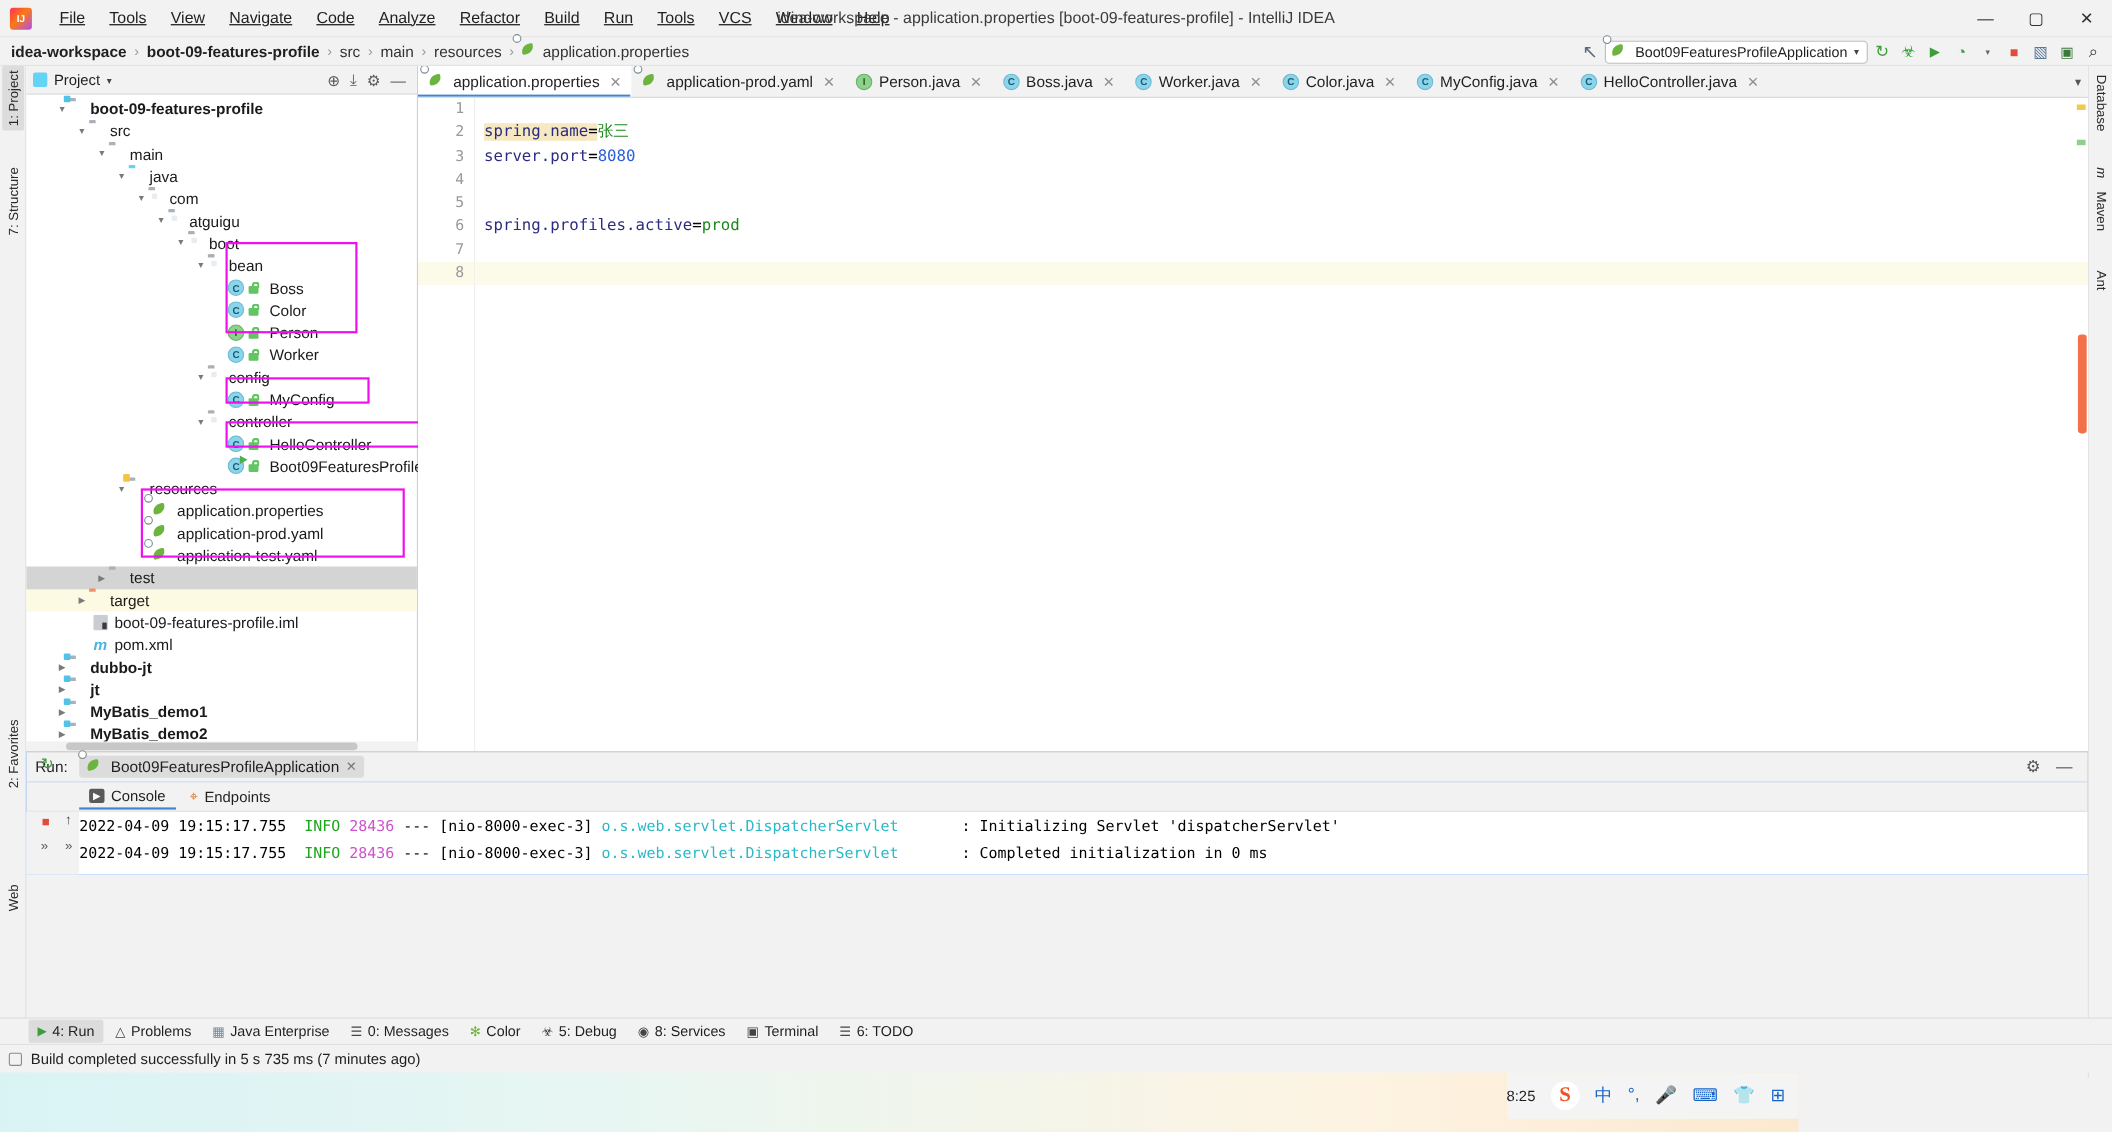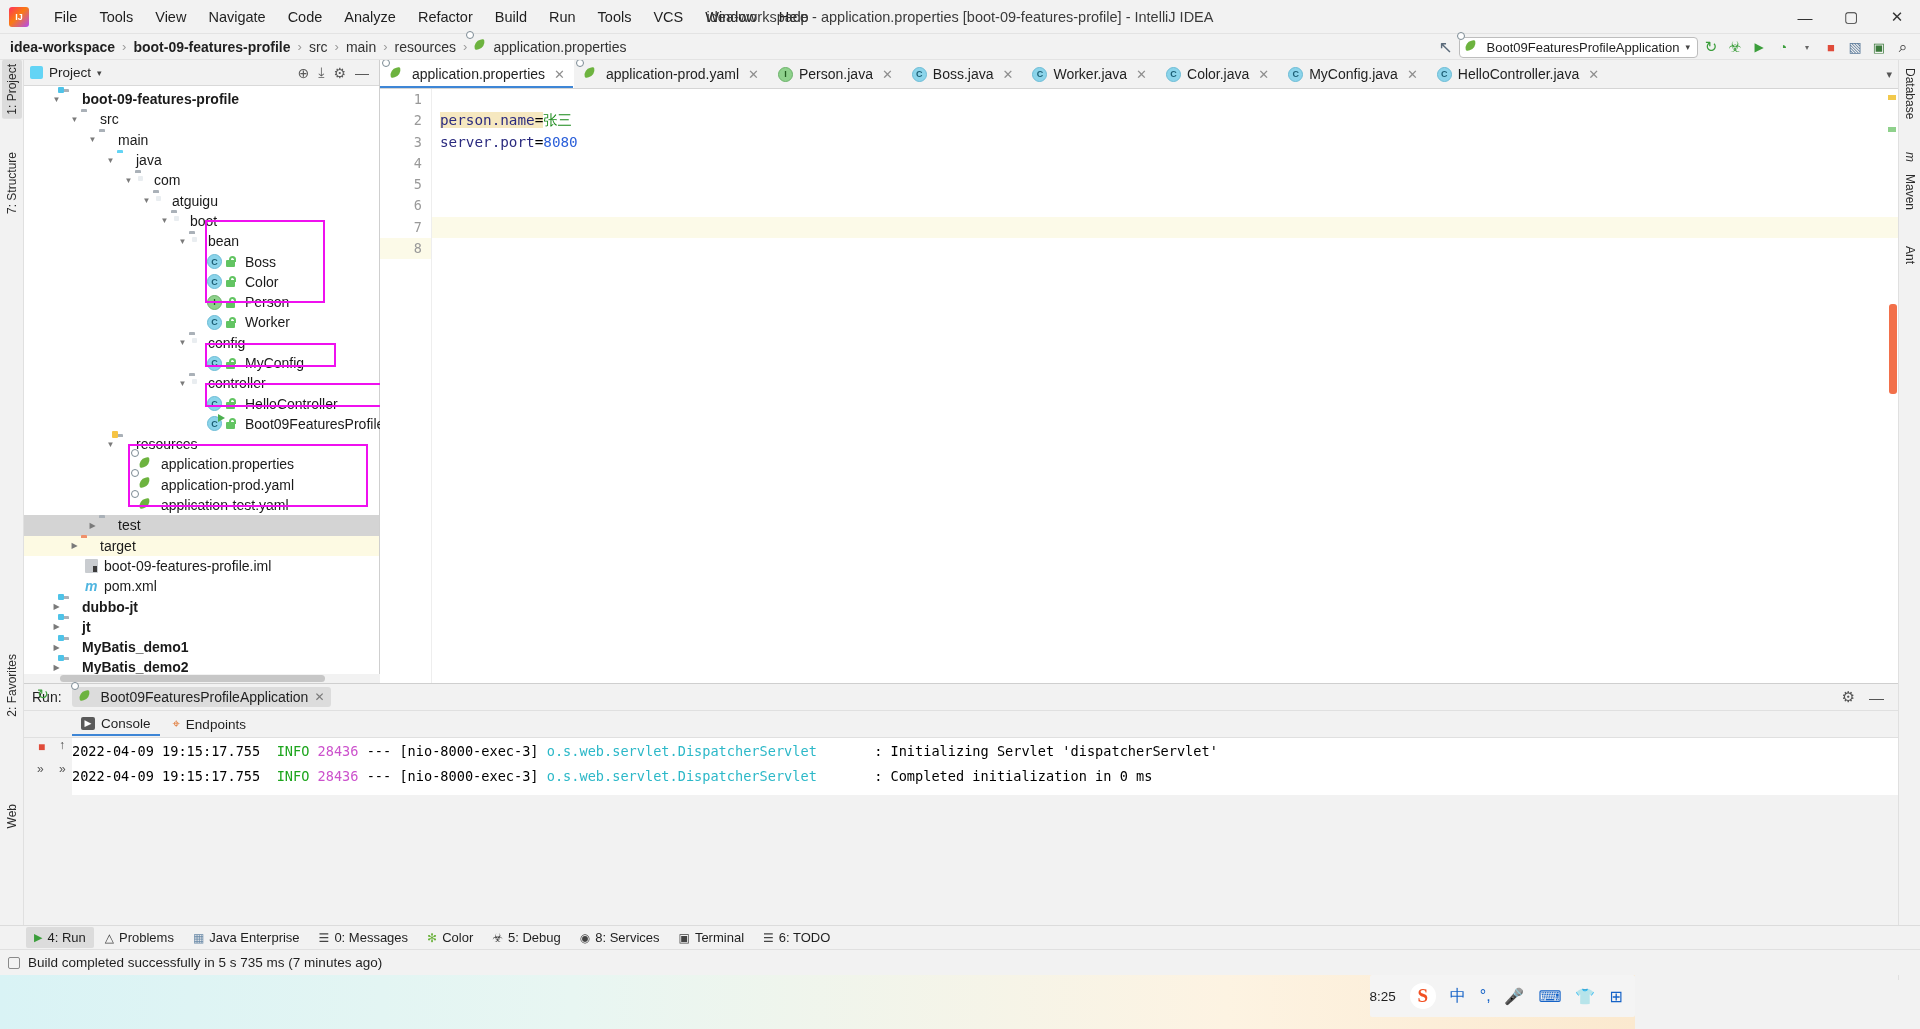--- a/index.html
+++ b/index.html
@@ -23,21 +23,21 @@
     width: 20px; height: 20px; margin-left: 9px; margin-right: 14px;
     border-radius: 3px; position: relative;
     background: linear-gradient(135deg,#fe315d 0%, #f97a12 45%, #b24bf3 100%);
     flex: none;
   }
   .ij-logo::after {
     content: "IJ"; position: absolute; left: 0; top: 0; right: 0; bottom: 0;
     color: #fff; font-size: 9px; font-weight: bold; line-height: 20px; text-align: center;
     font-family: "Liberation Sans", sans-serif;
   }
-  .menubar { display: flex; align-items: flex-end; gap: 0px; }
+  .menubar { display: flex; align-items: flex-end; gap: 0px; text-decoration: underline; }
   .menuitem {
     font-size: 14.5px; color: #1f1f1f; padding: 4px 11px; cursor: default;
     white-space: nowrap;
   }
   .win-title {
     position: absolute; left: 0; right: 0; text-align: center;
     font-size: 14.5px; color: #3b3b3b; pointer-events: none;
   }
   .wbtns { position: absolute; right: 0; top: 0; height: 34px; display: flex; align-items: center; }
   .wbtn { width: 46px; height: 34px; display: flex; align-items: center; justify-content: center;
@@ -617,29 +617,31 @@
         <div class="gline">4</div>
         <div class="gline">5</div>
         <div class="gline">6</div>
         <div class="gline">7</div>
         <div class="gline hl">8</div>
       </div>
       <div class="codecol">
         <div class="cline">
           
         </div>
-        <div class="cline"><span><span class="c-keyhl c-dot">person.name</span><span class="c-keyhl">=</span><span class="c-val">张三</span></span>
+        <div class="cline"><span><span class="c-keyhl c-dot">spring.name</span><span class="c-keyhl">=</span><span class="c-val">张三</span></span>
         </div>
         <div class="cline"><span class="c-dot">server.port</span><span>=</span><span class="c-num">8080</span>
         </div>
         <div class="cline">
           
         </div>
         <div class="cline">
           
+        </div>
+        <div class="cline"><span class="c-dot">spring.profiles.active</span><span>=</span><span class="c-val">prod</span>
         </div>
         <div class="cline" style="padding-left:6px">
           
         </div>
         <div class="cline hl">
           
         </div>
 
         <div class="editor-vscroll">
           <div class="rail-mark" style="top:6px;"></div>

